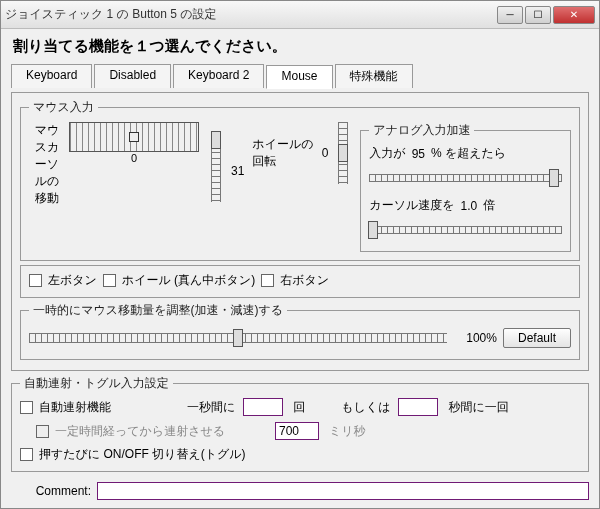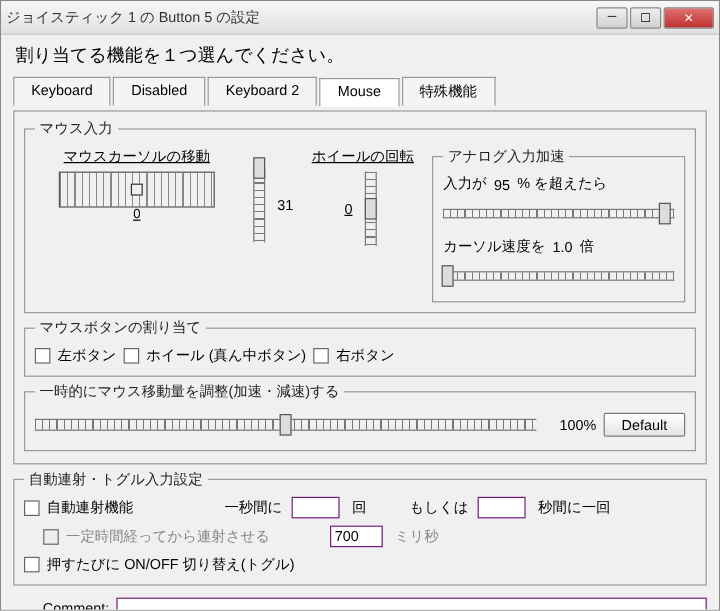--- a/index.html
+++ b/index.html
@@ -5,21 +5,21 @@
 * { box-sizing: border-box; margin: 0; padding: 0; font-family: "MS UI Gothic", "Meiryo", sans-serif; font-size: 12px; }
 body { background: #e8e8e8; width: 600px; height: 509px; overflow: hidden; }
 .window { background: #fff; width: 600px; height: 509px; border: 1px solid #888; display: flex; flex-direction: column; }
 .titlebar { height: 28px; background: linear-gradient(#f8f8f8,#e0e0e0); display: flex; align-items: center; padding: 0 4px; border-bottom: 1px solid #bbb; }
 .titlebar-text { flex: 1; color: #333; }
 .tbtn { width: 26px; height: 18px; margin-left: 2px; border: 1px solid #888; display: flex; align-items: center; justify-content: center; font-size: 10px; border-radius: 2px; }
 .tbtn.min { background: linear-gradient(#f0f0f0,#d0d0d0); }
 .tbtn.max { background: linear-gradient(#f0f0f0,#d0d0d0); }
 .tbtn.close { background: linear-gradient(#e07070,#c03030); color: #fff; width: 42px; }
 .content { flex: 1; background: #f0f0f0; padding: 6px 10px 10px 10px; display: flex; flex-direction: column; gap: 4px; overflow: hidden; }
-.headline { font-size: 15px; font-weight: normal; padding: 2px 0 4px 2px; }
+.headline { font-size: 15px; font-weight: bold; padding: 2px 0 4px 2px; }
 .tabs { display: flex; gap: 0; }
 .tab { padding: 3px 14px; border: 1px solid #999; border-bottom: none; background: #f4f4f4; position: relative; margin-right: 2px; }
 .tab.active { background: #fff; border-bottom: 1px solid #fff; top: 1px; }
 .tabpage { border: 1px solid #999; background: #f0f0f0; padding: 6px 8px; flex: 0 0 auto; }
 fieldset { border: 1px solid #999; padding: 6px 8px 8px 8px; margin-bottom: 4px; }
 legend { padding: 0 4px; color: #222; }
 .row { display: flex; align-items: center; gap: 6px; }
 .hslider { position: relative; height: 26px; flex: 1; display: flex; align-items: center; }
 .tick-bar { height: 10px; background: repeating-linear-gradient(90deg,#777 0 1px,transparent 1px 6px); flex:1; position: relative; border-top:1px solid #777; border-bottom:1px solid #777;}
 .tick-bar.small { height: 8px; }
@@ -30,21 +30,21 @@
 .cursorbox { display:flex; flex-direction:column; align-items:center; }
 .joybox { width: 130px; height: 30px; border: 1px solid #555; position: relative; background: repeating-linear-gradient(90deg,#888 0 1px,transparent 1px 6px); }
 .joybox .cross { position:absolute; width:10px; height:10px; border:1px solid #333; left:50%; top:50%; transform:translate(-50%,-50%); background:#eee;}
 .flex1 { flex: 1; }
 .chk { width: 13px; height: 13px; border: 1px solid #666; background: #fff; display: inline-block; }
 .btn { padding: 2px 14px; border: 1px solid #777; background: linear-gradient(#fefefe,#e4e4e4); min-width: 64px; text-align: center; border-radius: 2px; }
 input[type=text].inp { border:1px solid #701a75; height:18px; padding:1px 3px; background:#fff; }
 .disabled { color: #888; }
 .unit { margin-left: 2px; }
 .mouse-top { display:flex; gap:8px; align-items:flex-start; }
-.col { display:flex; flex-direction:column; gap:4px;text-decoration:underline; }
+.col { display:flex; flex-direction:row; gap:4px; }
 .center-label { text-align:center; font-size:11px; }
 </style>
 </head>
 <body>
 
 <div class="window">
   <div class="titlebar">
     <span class="titlebar-text">ジョイスティック 1 の Button 5 の設定</span>
     <div class="tbtn min">─</div>
     <div class="tbtn max">☐</div>
@@ -111,21 +111,20 @@
             </div>
             <div class="hslider">
               <div class="tick-bar small"></div>
                 <div class="thumb" style="left:2%;"></div>
             </div>
           </fieldset>
         </div>
       </fieldset>
 
       <fieldset>
-        <legend>マウスボタンの割り当て</legend>
         <div class="row" style="">
           <label class="row">
               <span class="chk"></span>
               <span>左ボタン</span>
             </label>
           <label class="row">
               <span class="chk"></span>
               <span>ホイール (真ん中ボタン)</span>
             </label>
           <label class="row">

